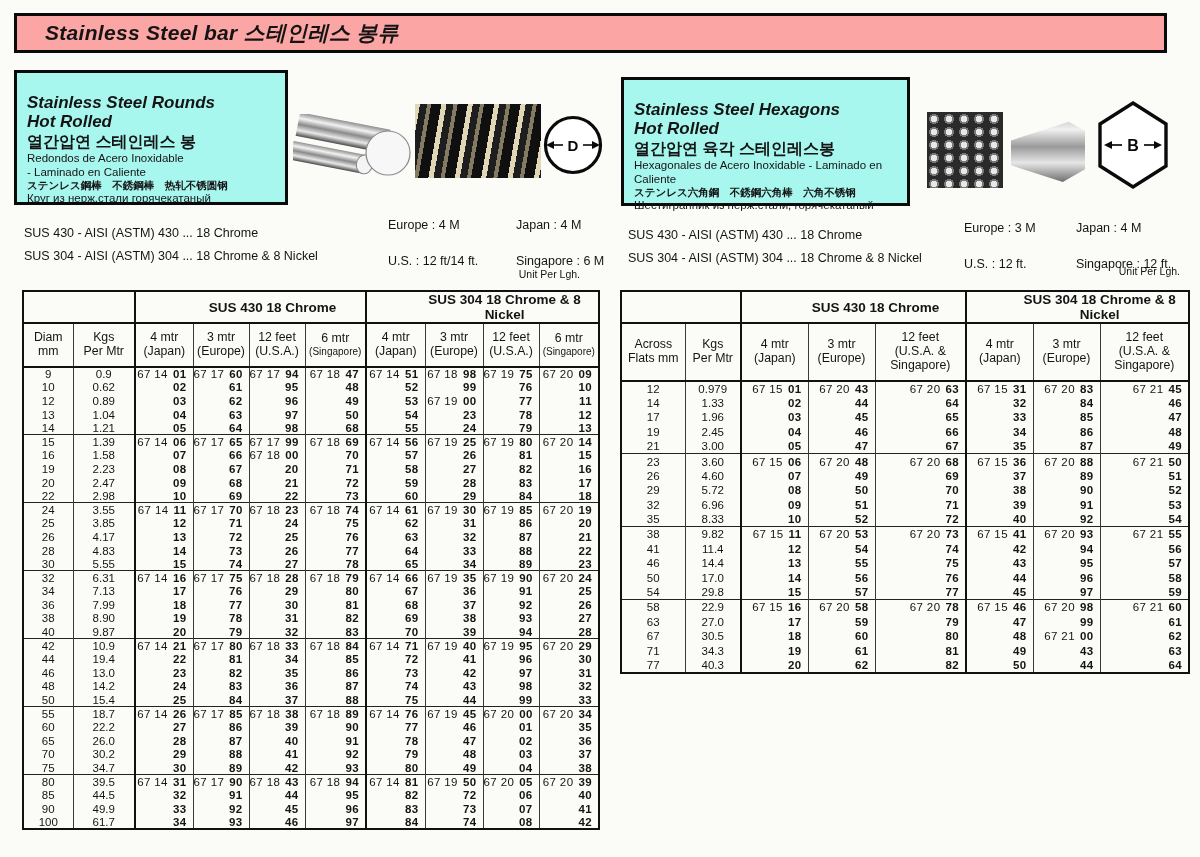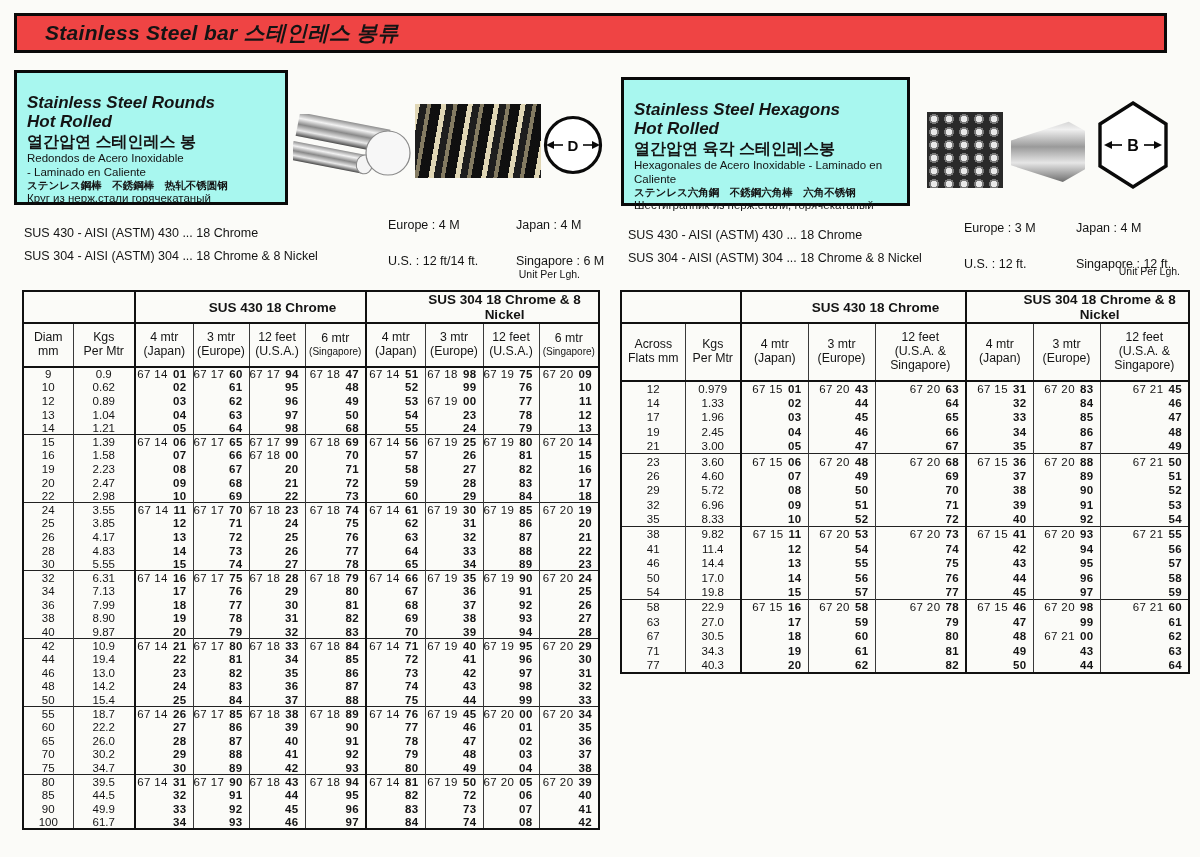--- a/index.html
+++ b/index.html
@@ -53,21 +53,21 @@
   #rounds-table td{height:13.6px;}
   #hex-table td{height:14.6px;}
   .pfx{font-weight:400;margin-right:5px;letter-spacing:.4px;}
   .sfx{font-weight:700;letter-spacing:.4px;}
 </style>
 </head>
 <body>
 
 <div class="page">
 
-  <div class="title-bar" style="background: #ef4444;">
+  <div class="title-bar" style="background: #fca5a5;">
     <span>Stainless Steel bar  스테인레스 봉류</span>
   </div>
 
   <div class="info-box rounds-box" style="background: rgb(168, 247, 239);">
     <div class="ib-title">Stainless Steel Rounds</div>
     <div class="ib-title">Hot Rolled</div>
     <div class="ib-kr">열간압연 스테인레스 봉</div>
     <div class="ib-sm">Redondos de Acero Inoxidable</div>
     <div class="ib-sm">- Laminado en Caliente</div>
     <div class="ib-xs">ステンレス鋼棒　不銹鋼棒　热轧不锈圆钢</div>
@@ -826,21 +826,21 @@
           <td class="c-num">17.0</td>
           <td class="c-code hv"><span class="sfx">14</span></td>
           <td class="c-code"><span class="sfx">56</span></td>
           <td class="c-code"><span class="sfx">76</span></td>
           <td class="c-code hv"><span class="sfx">44</span></td>
           <td class="c-code"><span class="sfx">96</span></td>
           <td class="c-code"><span class="sfx">58</span></td>
         </tr>
         <tr>
           <td class="c-num">54</td>
-          <td class="c-num">19.8</td>
+          <td class="c-num">29.8</td>
           <td class="c-code hv"><span class="sfx">15</span></td>
           <td class="c-code"><span class="sfx">57</span></td>
           <td class="c-code"><span class="sfx">77</span></td>
           <td class="c-code hv"><span class="sfx">45</span></td>
           <td class="c-code"><span class="sfx">97</span></td>
           <td class="c-code"><span class="sfx">59</span></td>
         </tr>
       </tbody>
       <tbody class="band">
         <tr>

